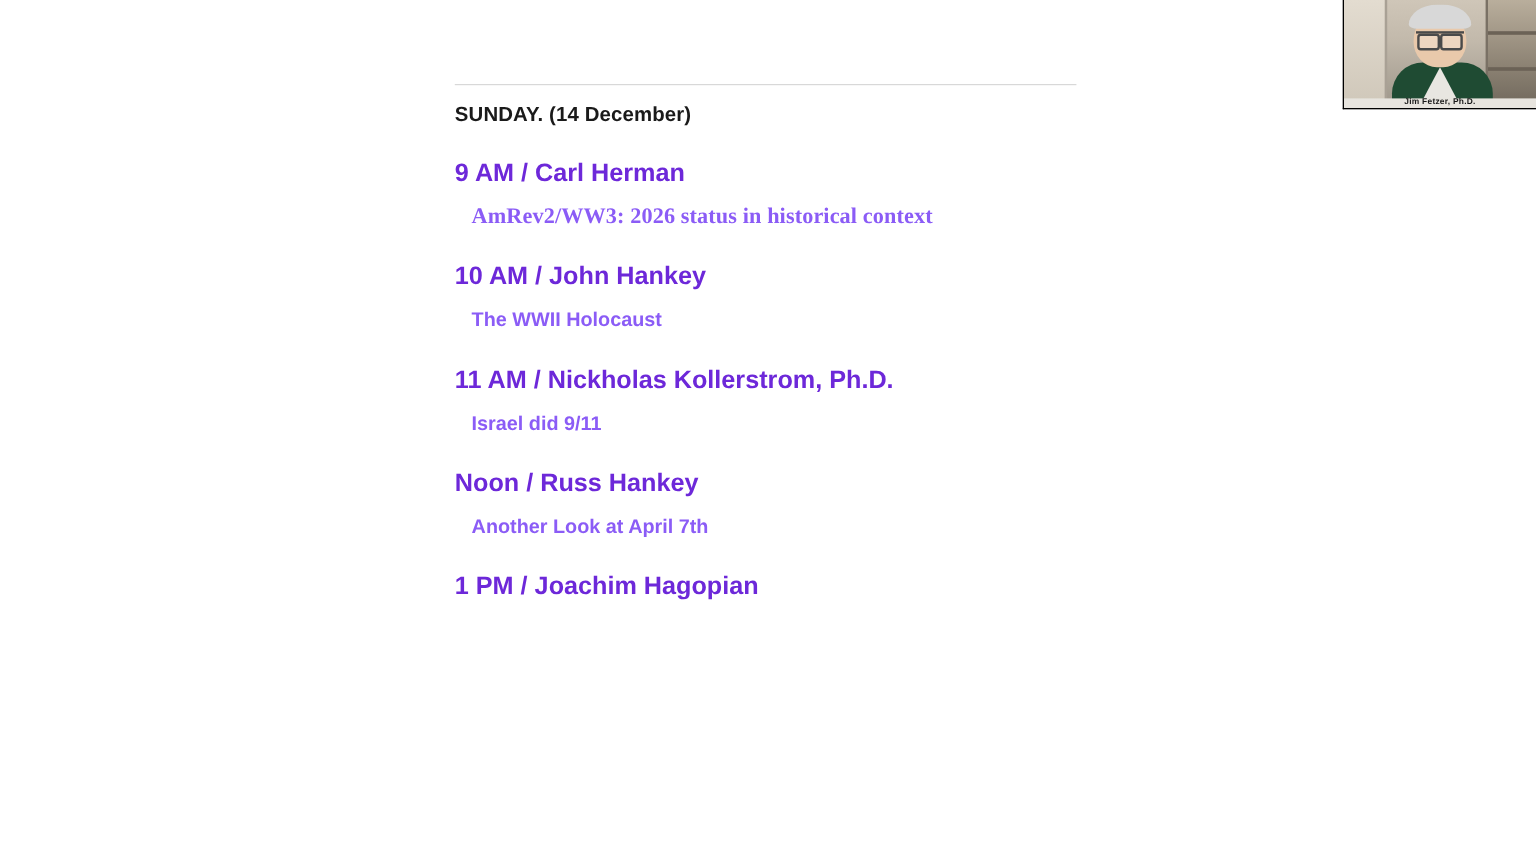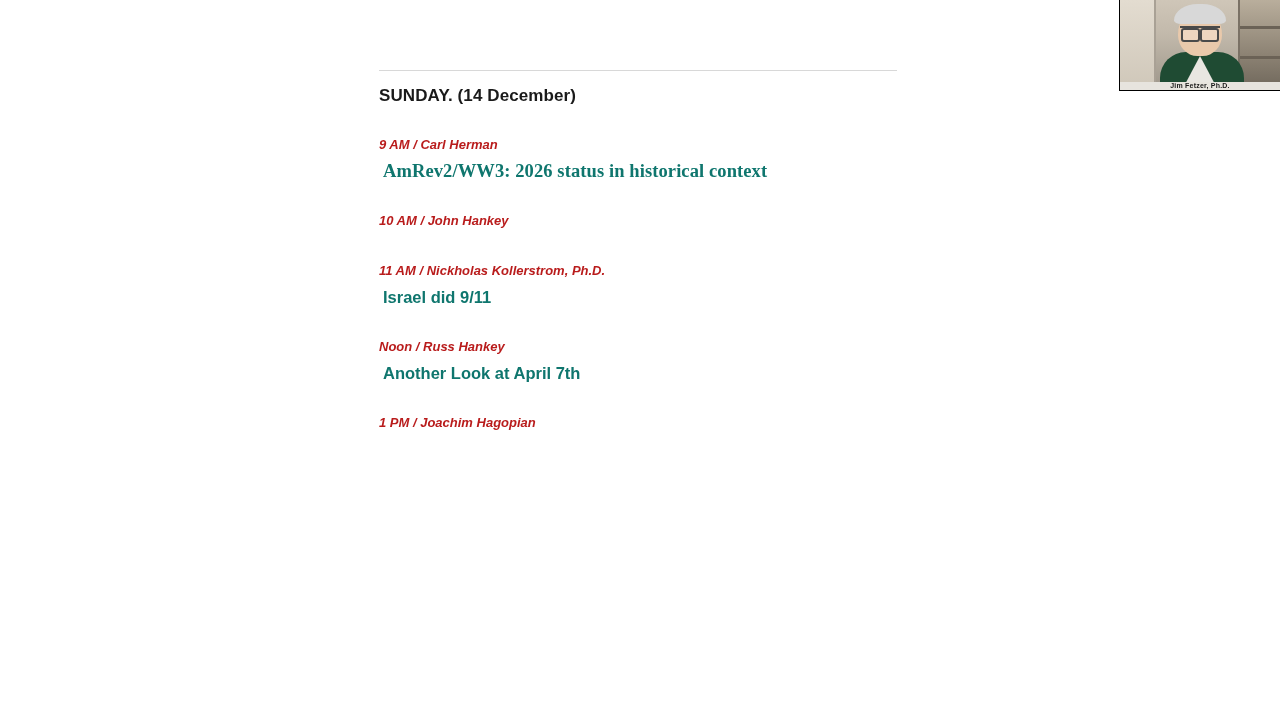--- a/index.html
+++ b/index.html
@@ -47,36 +47,35 @@
     line-height: 22px;
     margin: 0 0 26px 0;
     white-space: nowrap;
   }
 
   .session {
     margin: 0 0 27px 0;
   }
 
   .session-speaker {
-    font-size: 13px;
-    font-weight: bold;
-    color: #b91c1c;
+    font-size: 21px;
+    font-weight: bold;
+    color: #6d28d9;
     line-height: 23px;
     white-space: nowrap;
     margin: 0 0 4px 0;
-    font-style: italic;
   }
 
   .session-title {
     font-size: 16.5px;
     font-weight: bold;
-    color: #0f766e;
+    color: #8b5cf6;
     line-height: 22px;
     white-space: nowrap;
-    margin: 4px;
+    margin: 14px;
   }
 
   
   .session-title.serif {
     font-family: "Liberation Serif", serif;
     font-size: 18.5px;
     font-weight: bold;
     letter-spacing: 0.1px;
   }
 
@@ -210,20 +209,21 @@
 
     <div class="day-heading">SUNDAY. (14 December)</div>
 
     <div class="session">
       <div class="session-speaker">9 AM / Carl Herman</div>
       <div class="session-title serif">AmRev2/WW3: 2026 status in historical context</div>
     </div>
 
     <div class="session">
       <div class="session-speaker">10 AM / John Hankey</div>
+      <div class="session-title">The WWII Holocaust</div>
     </div>
 
     <div class="session">
       <div class="session-speaker">11 AM / Nickholas Kollerstrom, Ph.D.</div>
       <div class="session-title">Israel did 9/11</div>
     </div>
 
     <div class="session">
       <div class="session-speaker">Noon / Russ Hankey</div>
       <div class="session-title">Another Look at April 7th</div>

